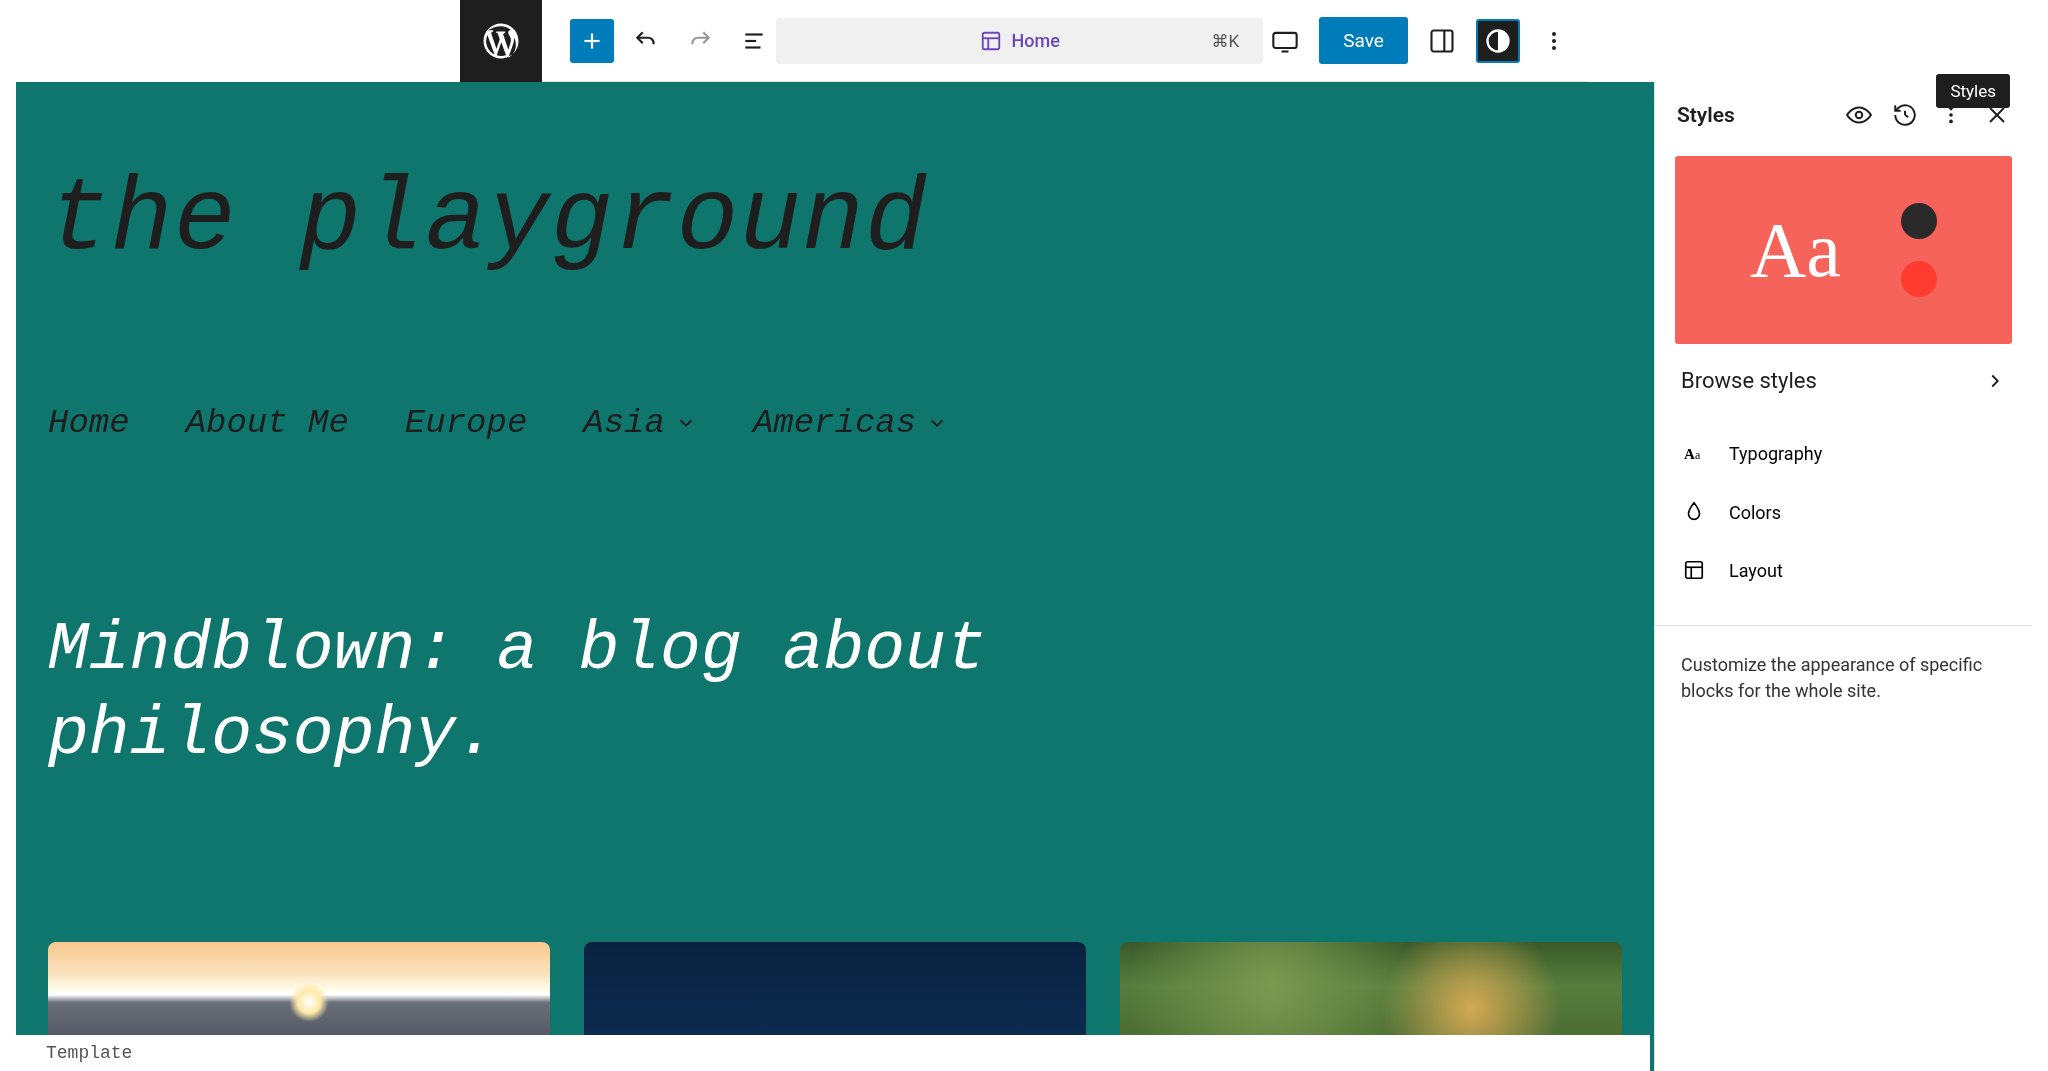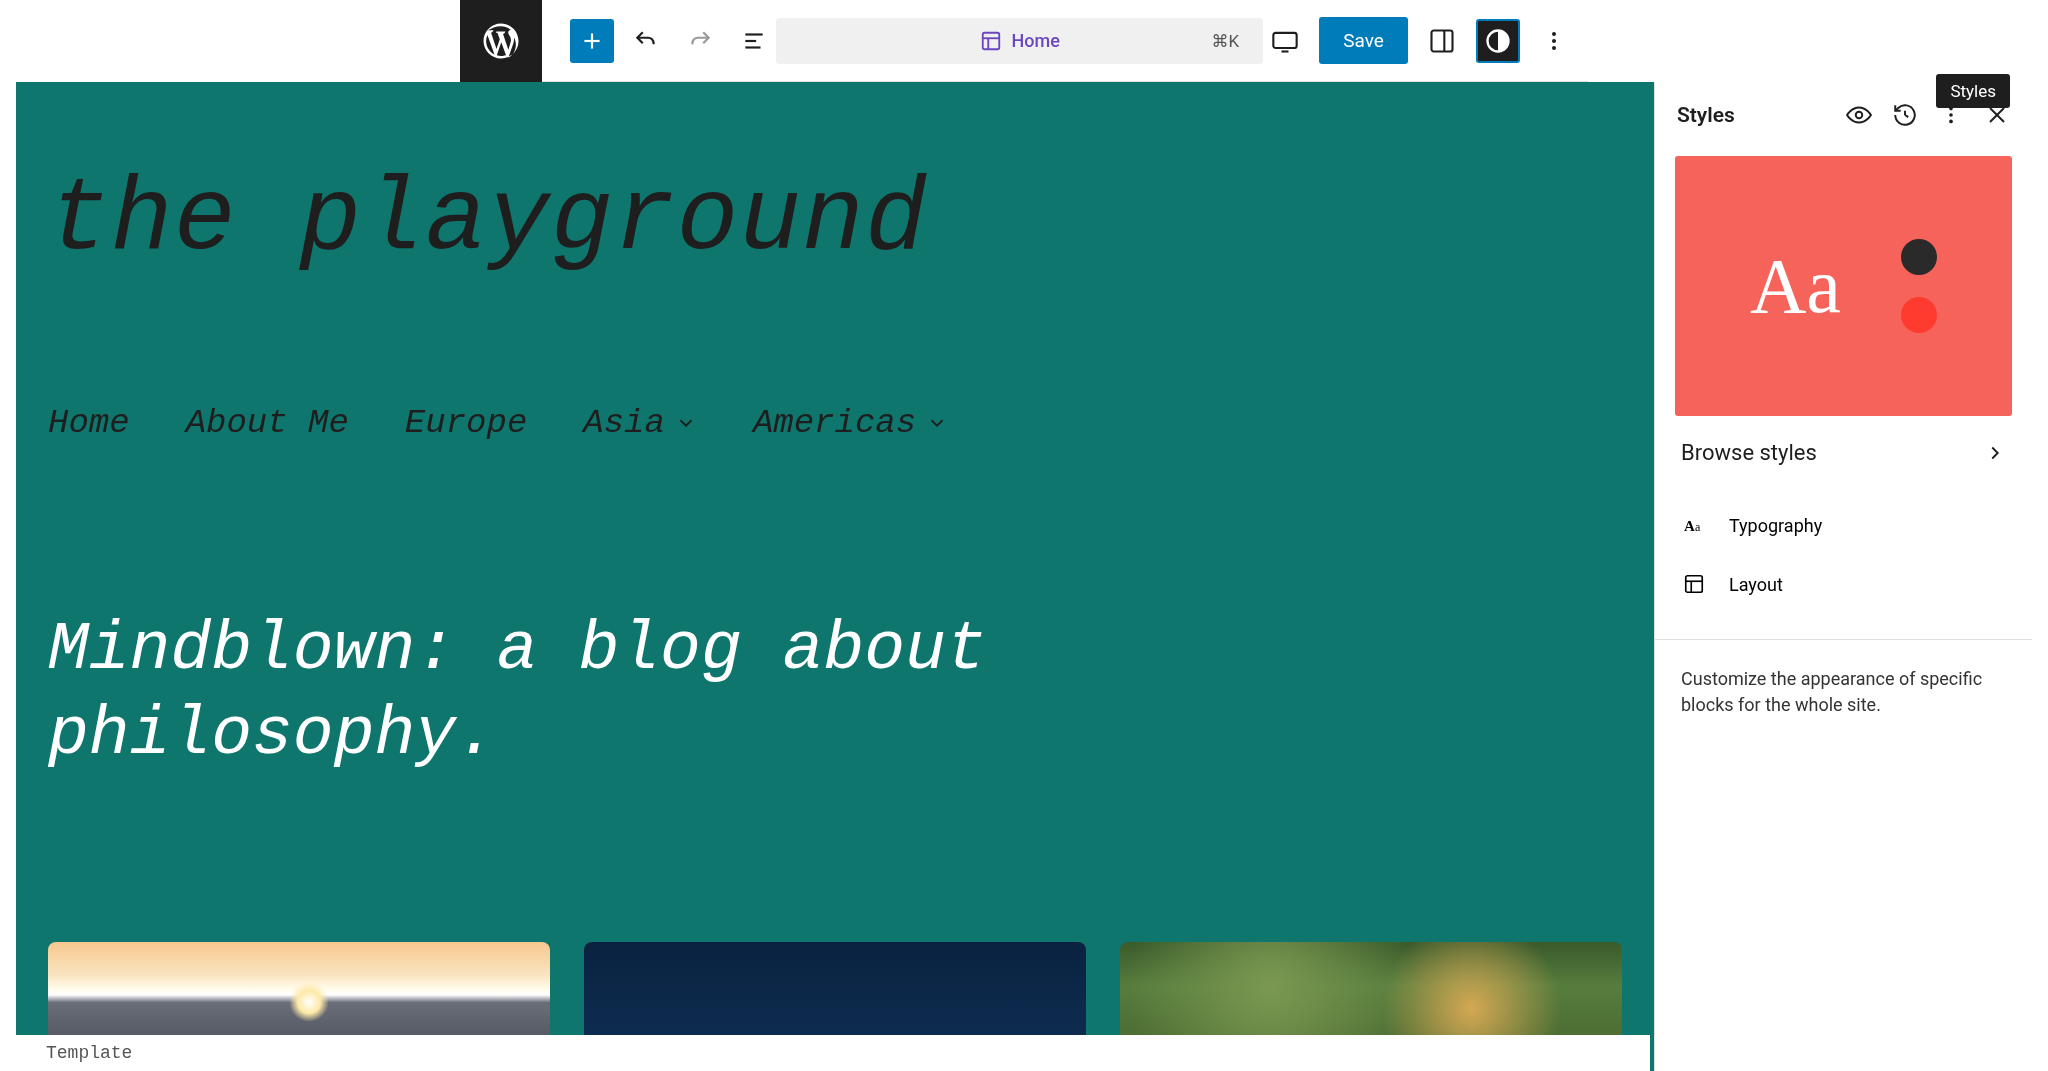--- a/index.html
+++ b/index.html
@@ -43,21 +43,21 @@
 
 .footer-bar { position: absolute; bottom: 0; left: 0; right: 4px; background: #fff; color: #555; padding: 8px 30px; font-size: 18px; }
 
 
 .sidebar { width: 378px; border-left: 1px solid #e0e0e0; display: flex; flex-direction: column; background: #fff; }
 .sb-header { display: flex; align-items: center; justify-content: space-between; padding: 20px 22px; }
 .sb-title { font-size: 21px; font-weight: 600; color: #1e1e1e; }
 .sb-header-icons { display: flex; gap: 20px; align-items: center; }
 .sb-header-icons .ic { width: 26px; height: 26px; display: flex; align-items: center; justify-content: center; cursor: pointer; color: #1e1e1e; }
 
-.preview-card { margin: 8px 20px 0 20px; background: #f5635a; border-radius: 3px; height: 260px; display: flex; align-items: center; justify-content: center; gap: 60px; }
+.preview-card { margin: 8px 20px 0 20px; background: #f5635a; border-radius: 3px; height: 188px; display: flex; align-items: center; justify-content: center; gap: 60px; }
 .preview-aa { color: #fff; font-size: 78px; font-weight: 500; font-family: Georgia, serif; }
 .preview-dots { display: flex; flex-direction: column; gap: 22px; }
 .dot { width: 36px; height: 36px; border-radius: 50%; }
 .dot.dark { background: #2a2a2a; }
 .dot.red { background: #ff3b30; }
 
 .sb-row { display: flex; align-items: center; justify-content: space-between; padding: 24px 26px; cursor: pointer; font-size: 22px; color: #1e1e1e; }
 .sb-list { padding: 6px 26px 26px 26px; border-bottom: 1px solid #e0e0e0; }
 .sb-list-item { display: flex; align-items: center; gap: 22px; padding: 18px 0; cursor: pointer; font-size: 18px; }
 .sb-list-item .li-icon { width: 26px; display:flex; align-items:center; justify-content:center; }
@@ -237,20 +237,28 @@
               <svg width="24" height="24" viewBox="0 0 24 24" fill="currentColor">
                 <text x="2" y="18" font-size="15" font-family="serif" font-weight="600">A</text>
                 <text x="13" y="18" font-size="12" font-family="serif">a</text>
               </svg>
             </span>
           <span>Typography</span>
         </div>
         <div class="sb-list-item">
           <span class="li-icon">
               <svg width="22" height="22" viewBox="0 0 24 24" fill="none" stroke="currentColor" stroke-width="1.8">
+                <path d="M12 2 C8 7 6 11 6 14 a6 6 0 0 0 12 0 c0-3-2-7-6-12z"></path>
+              </svg>
+            </span>
+          <span>Colors</span>
+        </div>
+        <div class="sb-list-item">
+          <span class="li-icon">
+              <svg width="22" height="22" viewBox="0 0 24 24" fill="none" stroke="currentColor" stroke-width="1.8">
                 <rect x="3" y="3" width="18" height="18" rx="2"></rect>
                 <line x1="3" y1="9" x2="21" y2="9"></line>
                 <line x1="9" y1="9" x2="9" y2="21"></line>
               </svg>
             </span>
           <span>Layout</span>
         </div>
       </div>
 
       <div class="sb-desc">Customize the appearance of specific blocks for the whole site.</div>

